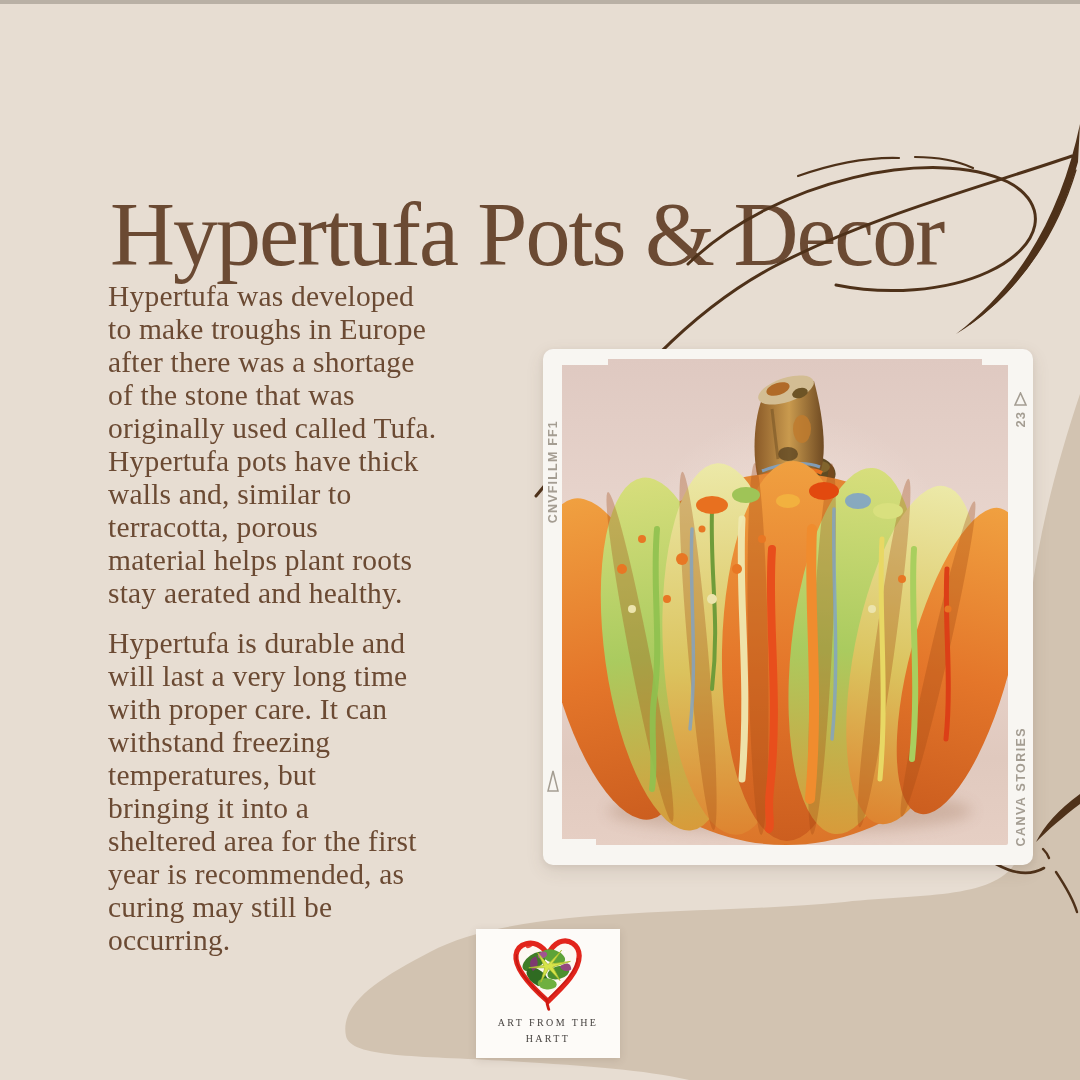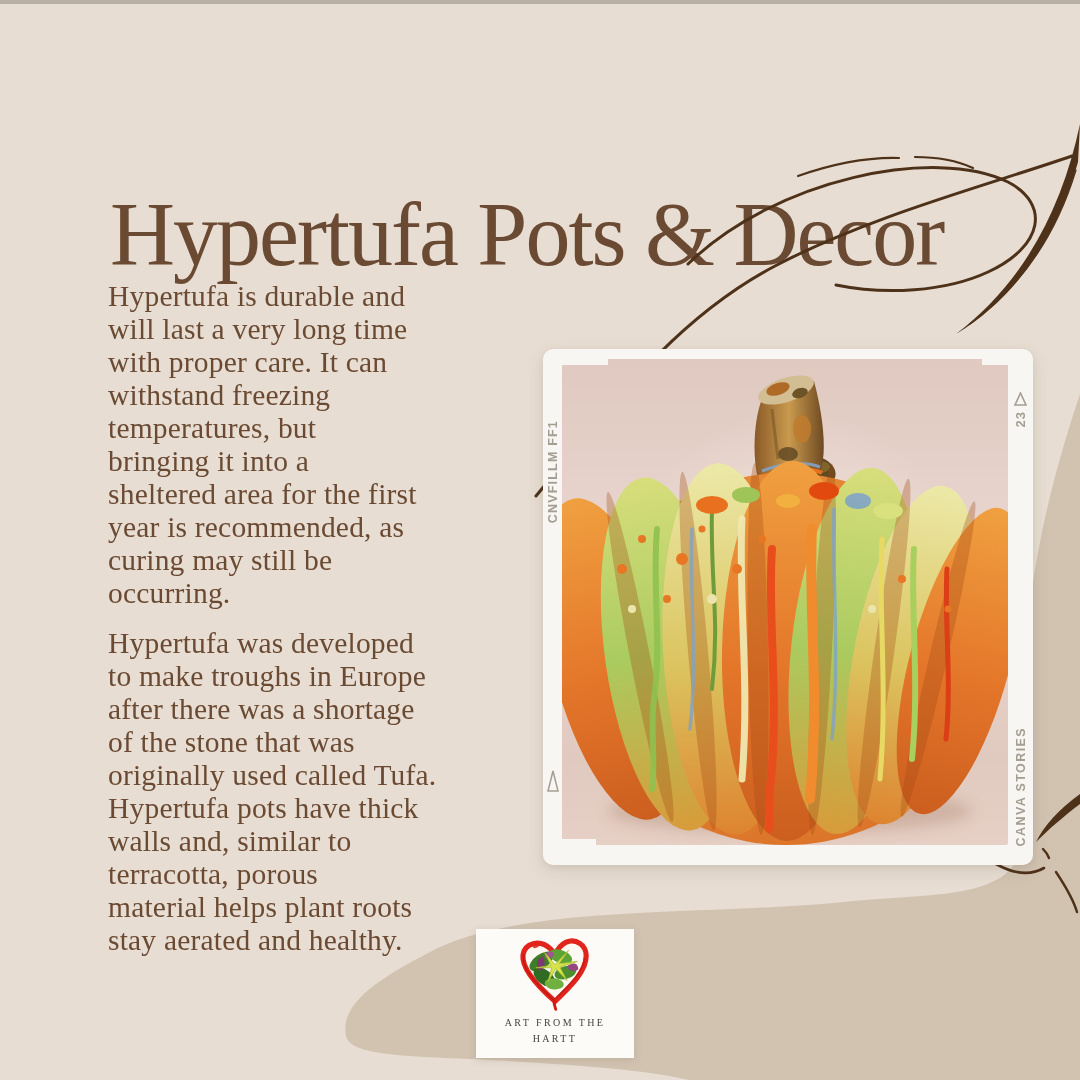--- a/index.html
+++ b/index.html
@@ -53,21 +53,21 @@
   .col-right{position:absolute;right:0;width:25px;display:flex;flex-direction:column;
     align-items:center;justify-content:center;}
   .num-block{top:32px;height:58px;gap:5px;}
   .frame-number{font-size:13px;letter-spacing:1px;}
   .brand-block{top:368px;height:140px;}
   .brand-label{font-size:12.5px;letter-spacing:1.4px;}
   .tri-bl{position:absolute;left:0;top:420px;width:19px;display:flex;justify-content:center;}
 
   
   .logo-card{
-    position:absolute;left:476px;top:925px;width:158px;height:129px;
+    position:absolute;left:476px;top:925px;width:144px;height:129px;
     background:var(--logo-card,#fdfbf8);z-index:7;
     box-shadow:0 2px 8px rgba(90,70,55,.15);
     display:flex;flex-direction:column;align-items:center;
   }
   .logo-caption{
     white-space:pre-line;text-align:center;
     font-size:10px;line-height:16px;letter-spacing:2.4px;
     color:var(--logo-text,#474340);margin-top:2px;
   }
 </style>
@@ -101,40 +101,40 @@
       <path stroke-width="2.6" d="M996,860 C1014,870 1030,872 1044,864"></path>
       <path stroke-width="2.4" d="M1056,868 C1068,886 1074,898 1077,908"></path>
     </g>
     <g fill="var(--swirl,#4e3119)">
       <path d="M1080,120 C1062,205 1024,278 956,330 C1018,292 1058,230 1078,158 Z"></path>
       <path d="M1080,790 C1058,806 1044,822 1036,838 C1048,826 1064,812 1080,800 Z"></path>
     </g>
   </svg>
 
   <div class="textcol">
+    <p class="para">Hypertufa was developed
+to make troughs in Europe
+after there was a shortage
+of the stone that was
+originally used called Tufa.
+Hypertufa pots have thick
+walls and, similar to
+terracotta, porous
+material helps plant roots
+stay aerated and healthy.</p>
     <p class="para">Hypertufa is durable and
 will last a very long time
 with proper care. It can
 withstand freezing
 temperatures, but
 bringing it into a
 sheltered area for the first
 year is recommended, as
 curing may still be
 occurring.</p>
-    <p class="para">Hypertufa was developed
-to make troughs in Europe
-after there was a shortage
-of the stone that was
-originally used called Tufa.
-Hypertufa pots have thick
-walls and, similar to
-terracotta, porous
-material helps plant roots
-stay aerated and healthy.</p>
   </div>
 
   <div class="frame">
 
     <div class="photo">
       <svg viewBox="0 0 446 486" width="446" height="486" aria-hidden="true">
         <defs>
           <filter id="blur" x="-40%" y="-40%" width="180%" height="180%">
               <feGaussianBlur stdDeviation="7"></feGaussianBlur>
             </filter>

